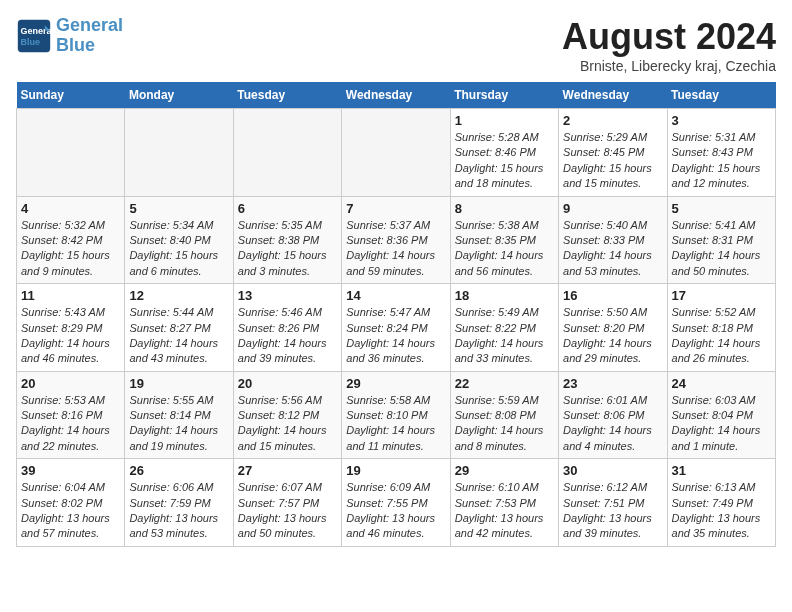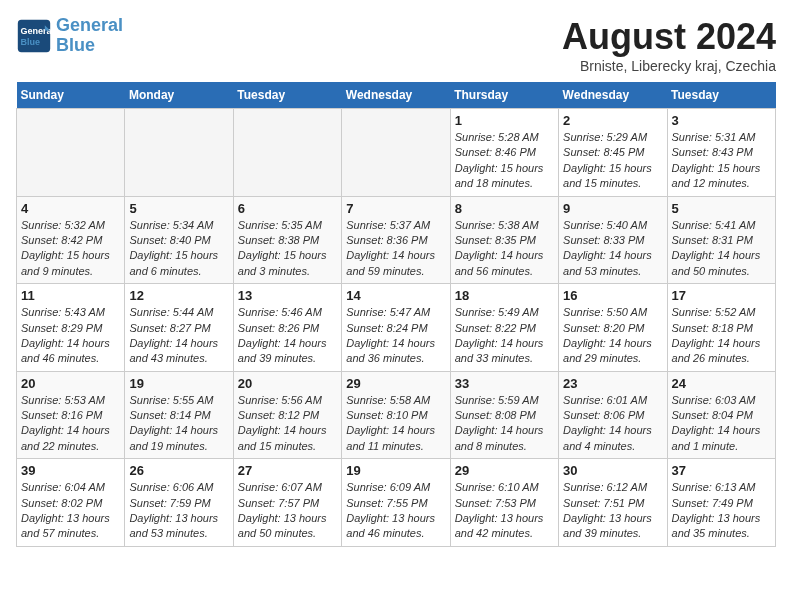--- a/index.html
+++ b/index.html
@@ -215,21 +215,21 @@
         </td>
         <td>
           <div class="day-num">20</div>
           <div class="day-info">Sunrise: 5:56 AM<br>Sunset: 8:12 PM<br>Daylight: 14 hours<br>and 15 minutes.</div>
         </td>
         <td>
           <div class="day-num">29</div>
           <div class="day-info">Sunrise: 5:58 AM<br>Sunset: 8:10 PM<br>Daylight: 14 hours<br>and 11 minutes.</div>
         </td>
         <td>
-          <div class="day-num">33</div>
+          <div class="day-num">22</div>
           <div class="day-info">Sunrise: 5:59 AM<br>Sunset: 8:08 PM<br>Daylight: 14 hours<br>and 8 minutes.</div>
         </td>
         <td>
           <div class="day-num">23</div>
           <div class="day-info">Sunrise: 6:01 AM<br>Sunset: 8:06 PM<br>Daylight: 14 hours<br>and 4 minutes.</div>
         </td>
         <td>
           <div class="day-num">24</div>
           <div class="day-info">Sunrise: 6:03 AM<br>Sunset: 8:04 PM<br>Daylight: 14 hours<br>and 1 minute.</div>
         </td>
@@ -253,18 +253,18 @@
         </td>
         <td>
           <div class="day-num">29</div>
           <div class="day-info">Sunrise: 6:10 AM<br>Sunset: 7:53 PM<br>Daylight: 13 hours<br>and 42 minutes.</div>
         </td>
         <td>
           <div class="day-num">30</div>
           <div class="day-info">Sunrise: 6:12 AM<br>Sunset: 7:51 PM<br>Daylight: 13 hours<br>and 39 minutes.</div>
         </td>
         <td>
-          <div class="day-num">37</div>
+          <div class="day-num">31</div>
           <div class="day-info">Sunrise: 6:13 AM<br>Sunset: 7:49 PM<br>Daylight: 13 hours<br>and 35 minutes.</div>
         </td>
       </tr>
     </tbody>
 </table>
 
 </body></html>

